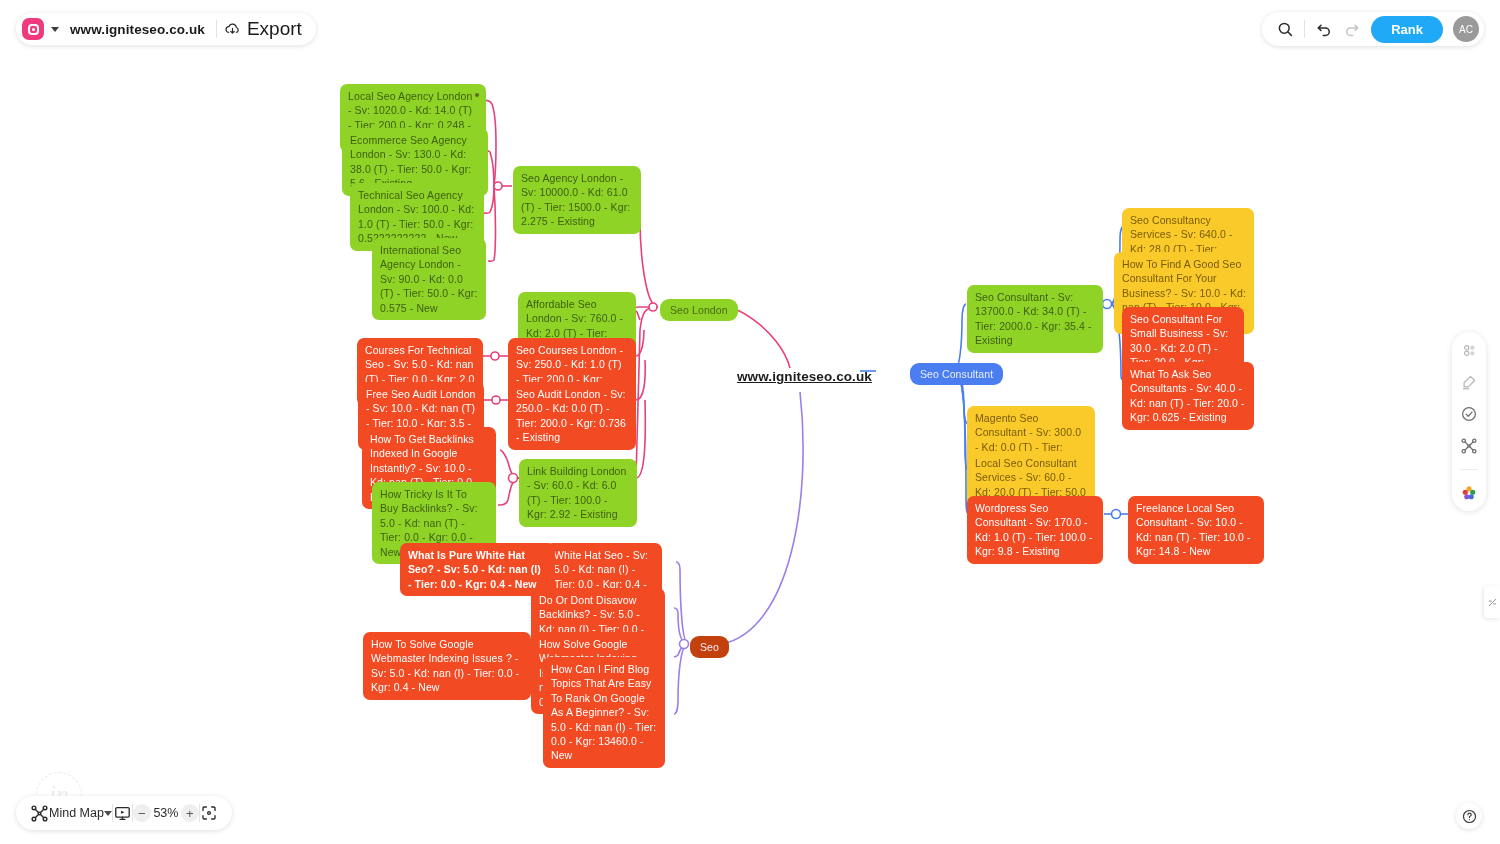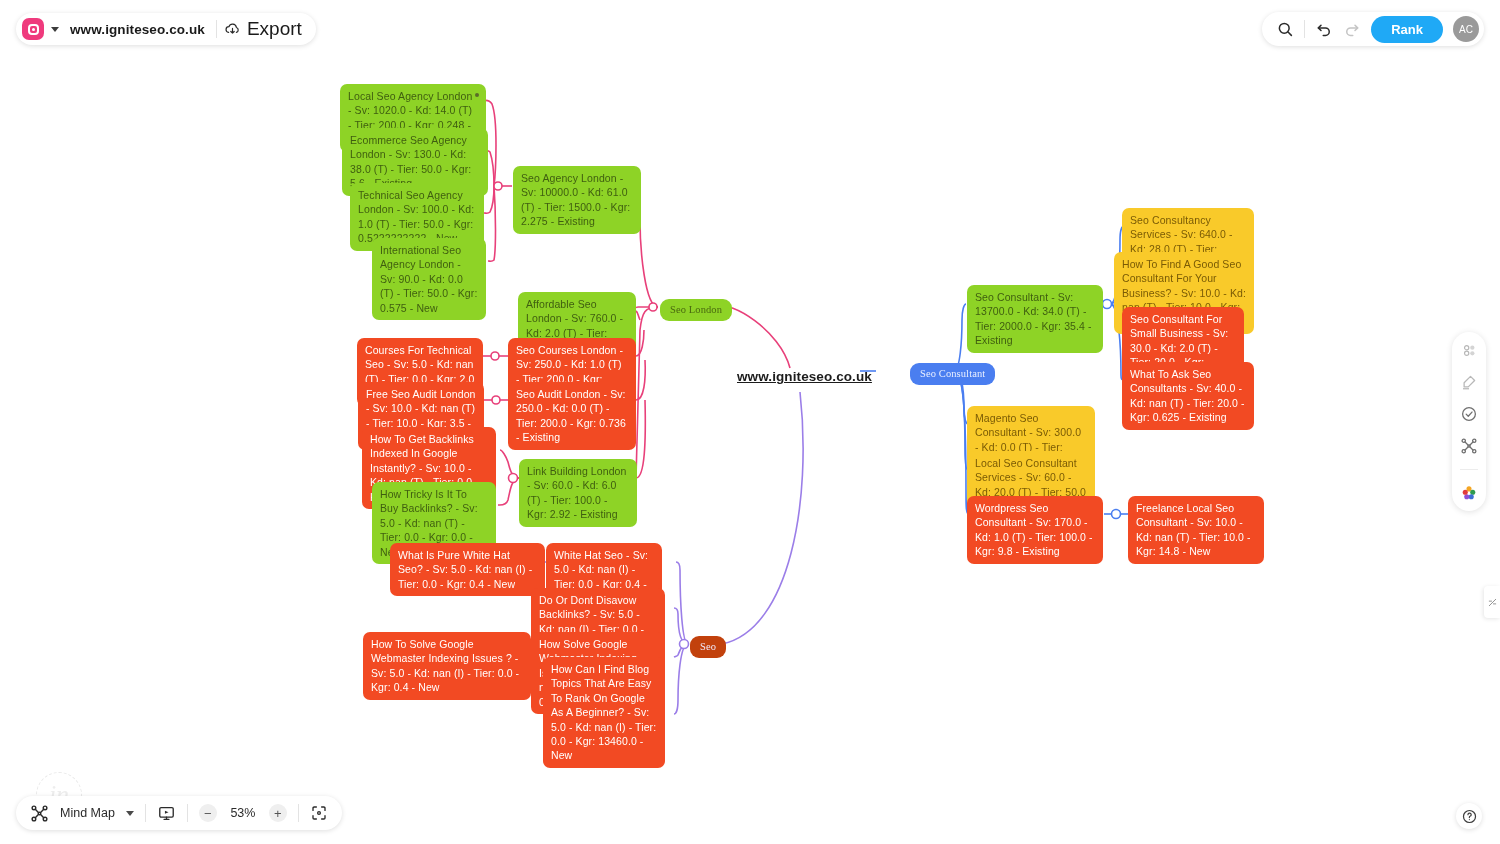--- a/index.html
+++ b/index.html
@@ -43,21 +43,20 @@
 
   .node.green  { color: #3f5e10; }
   .node.yellow { color: #7a5b05; }
 
   .node.pill {
     border-radius: 9px;
     padding: 4px 10px;
     font-size: 10.5px;
     text-align: center;
     white-space: nowrap;
-    font-family: Liberation Serif, serif;
   }
   .node.pill.green  { color: #49690f; }
   .node.pill.blue   { color: #e8eeff; }
   .node.pill.purple { color: #f0eafb; }
 
   .node-dot {
     position: absolute;
     right: 7px; top: 9px;
     width: 4px; height: 4px;
     border-radius: 50%;
@@ -161,21 +160,20 @@
   
   #bottombar {
     position: absolute;
     left: 16px; bottom: 14px;
     height: 34px;
     display: flex; align-items: center;
     background: #ffffff;
     border-radius: 18px;
     box-shadow: 0 1px 5px rgba(0,0,0,.13);
     padding: 0 14px;
-    gap: 11px;
   }
   #mode-label { font-size: 12.5px; color: #2b2b2b; }
   #zoom-level { font-size: 12.5px; color: #2b2b2b; width: 30px; text-align: center; }
   .rndbtn {
     width: 18px; height: 18px;
     border-radius: 50%;
     background: #efefef;
     color: #555;
     font-size: 13px;
     display: flex; align-items: center; justify-content: center;
@@ -338,21 +336,21 @@
   <div class="node yellow" style="left:1114px; top:252px; width:140px;">How To Find A Good Seo Consultant For Your Business? - Sv: 10.0 - Kd: nan (T) -  Tier: 10.0 - Kgr: 0.4 -  Existing</div>
   <div class="node red" style="left:1122px; top:307px; width:122px;">Seo Consultant For Small Business - Sv: 30.0 - Kd: 2.0 (T) - Tier: 20.0 - Kgr: 0.1333333333 - New</div>
   <div class="node red" style="left:1122px; top:362px; width:132px;">What To Ask Seo Consultants - Sv: 40.0 - Kd: nan (T) - Tier: 20.0 - Kgr: 0.625 - Existing</div>
 
   <div class="node yellow" style="left:967px; top:406px; width:128px;">Magento Seo Consultant - Sv: 300.0 - Kd: 0.0 (T) - Tier: 100.0 - Kgr: 1.83 - Existing</div>
   <div class="node yellow" style="left:967px; top:451px; width:128px;">Local Seo Consultant Services - Sv: 60.0 - Kd: 20.0 (T) - Tier: 50.0 - Kgr: 9.35 - New</div>
   <div class="node red" style="left:967px; top:496px; width:136px;">Wordpress Seo Consultant - Sv: 170.0 - Kd: 1.0 (T) - Tier: 100.0 - Kgr: 9.8 - Existing</div>
   <div class="node red" style="left:1128px; top:496px; width:136px;">Freelance Local Seo Consultant - Sv: 10.0 - Kd: nan (T) - Tier: 10.0 - Kgr: 14.8 - New</div>
 
   <div class="node red" style="left:546px; top:543px; width:116px;">White Hat Seo - Sv: 5.0 - Kd: nan (I) - Tier: 0.0 - Kgr: 0.4 - New</div>
-  <div class="node red" style="left:390px; top:543px; width:155px;">What Is Pure White Hat Seo? - Sv: 5.0 - Kd: nan (I) - Tier:  0.0 - Kgr: 0.4 - New</div>
+  <div class="node red" style="left:400px; top:543px; width:155px;font-weight:bold;">What Is Pure White Hat Seo? - Sv: 5.0 - Kd: nan (I) - Tier:  0.0 - Kgr: 0.4 - New</div>
   <div class="node red" style="left:531px; top:588px; width:134px;">Do Or Dont Disavow Backlinks? - Sv: 5.0 - Kd: nan (I) - Tier: 0.0 - Kgr: 0.0 - New</div>
   <div class="node red" style="left:531px; top:632px; width:134px;">How Solve Google Webmaster Indexing Issues ? - Sv: 5.0 - Kd: nan (I) - Tier: 0.0 - Kgr: 0.4 - New</div>
   <div class="node red" style="left:363px; top:632px; width:168px;">How To Solve Google Webmaster Indexing Issues ? - Sv: 5.0 - Kd: nan (I) - Tier: 0.0 - Kgr: 0.4 - New</div>
   <div class="node red" style="left:543px; top:657px; width:122px;">How Can I Find Blog Topics That Are Easy To Rank On Google As A Beginner? - Sv: 5.0 - Kd: nan (I) - Tier: 0.0 - Kgr: 13460.0 - New</div>
 
   <div id="topbar-left">
     <div id="brand-logo">
         <div class="ring"></div>
       </div>
     <div class="chev"></div>

